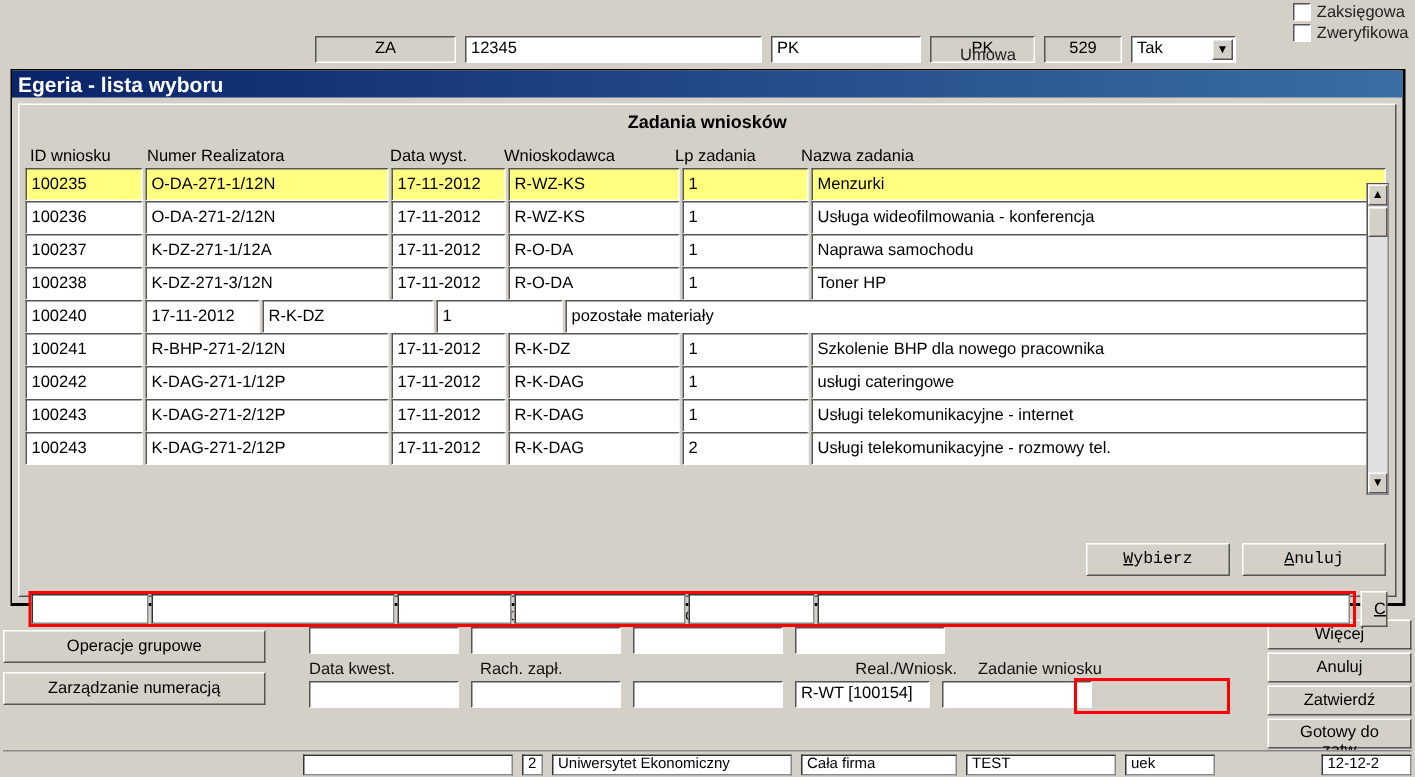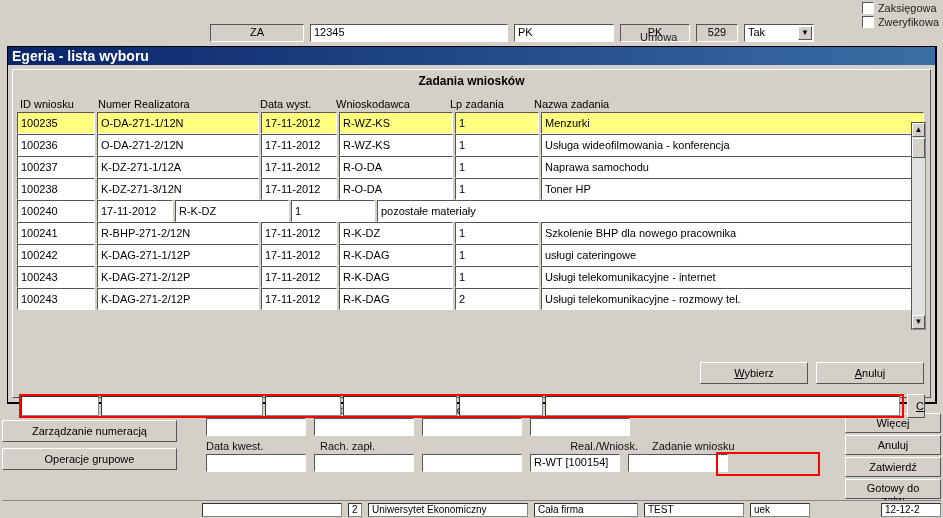--- a/index.html
+++ b/index.html
@@ -62,21 +62,21 @@
   .bg {
     position: absolute; inset: 0;
     background: #d4d0c8;
   }
   .bg-top-row {
     position: absolute; top: 24px; left: 210px;
     display: flex; gap: 6px; align-items: center;
   }
   .bg-top-row .input-ro { width: 94px; }
   .bg-top-row .input-d  { width: 110px; }
-  .bg-top-row .small    { width: 42px; }
+  .bg-top-row .small    { width: 52px; }
   .bg-top-row .med      { width: 70px; }
   .bg-top-row .drop     { width: 70px; position: relative; }
   .bg-top-row .drop .arr {
     position: absolute; right: 1px; top: 1px; width: 14px; height: 14px;
     background: #d4d0c8; border: 1px solid #888;
     border-top-color:#fff; border-left-color:#fff;
     border-right-color:#555; border-bottom-color:#555;
     text-align: center; line-height: 12px; font-size: 8px;
   }
   .bg-umowa {
@@ -192,21 +192,21 @@
     border: 1px solid;
     border-top-color:#fff; border-left-color:#fff;
     border-right-color:#555; border-bottom-color:#555;
   }
   .vscroll .arrow.dn { position:absolute; bottom:0; left:0; right:0; }
 
   .dlg-btnrow {
     position: absolute; right: 6px; top: 292px;
     display: flex; gap: 8px;
   }
-  .dlg-btnrow .btn { width: 108px; height: 22px; }
+  .dlg-btnrow .btn { width: 96px; height: 22px; font-family: Liberation Mono, monospace; }
   .btn u { text-decoration: underline; }
 
   .filter-row {
     position: absolute; left: 6px; right: 26px; top: 324px; height: 24px;
     border: 2px solid #ff0000;
     display: flex;
   }
   .filter-row .fcell {
     background:#fff; border:1px inset #888;
     height: 100%;
@@ -246,22 +246,22 @@
       <span class="chk-box"></span>
       <span>Zaksięgowa</span>
     </label>
     <label class="chk">
       <span class="chk-box"></span>
       <span>Zweryfikowa</span>
     </label>
   </div>
 
   <div class="bg-left-buttons">
+    <button class="btn">Operacje grupowe</button>
     <button class="btn">Zarządzanie numeracją</button>
-    <button class="btn">Operacje grupowe</button>
   </div>
 
   <div class="bg-lower-block">
     <div class="bg-lbl-row">
       <span style="width:100px">Konto kosz.</span>
       <span style="width:100px">Konto roz.</span>
       <span style="width:100px">Konto 5%</span>
       <span style="width:100px">Pracownik</span>
     </div>
     <div class="bg-input-row">

